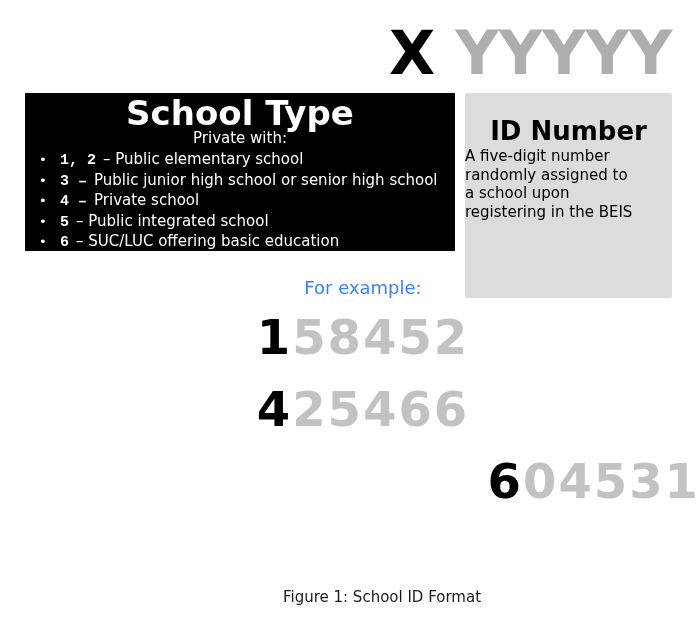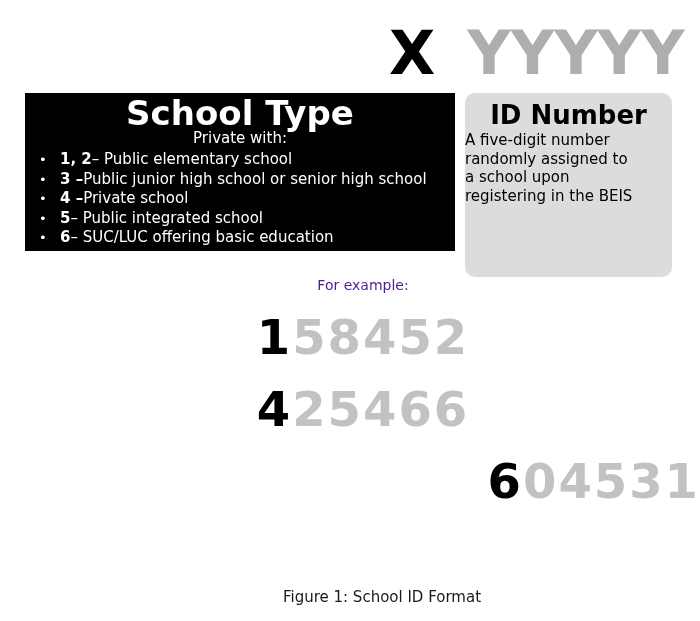--- a/index.html
+++ b/index.html
@@ -20,21 +20,21 @@
   .format-header {
     position: absolute;
     left: 389px;
     top: 22px;
     font-size: 60px;
     font-weight: bold;
     line-height: 62px;
     white-space: nowrap;
   }
   .fmt-x { color: var(--header-x, #000000); }
-  .fmt-y { color: var(--header-y, #aeaeae); margin-left: 32px; }
+  .fmt-y { color: var(--header-y, #aeaeae); margin-left: 20px; }
 
   
   .box-black {
     position: absolute;
     left: 25px;
     top: 93px;
     width: 430px;
     height: 158px;
     background: var(--box-black-bg, #000000);
     color: #ffffff;
@@ -65,34 +65,36 @@
     text-align: left;
   }
   .st-list li .bullet {
     position: absolute;
     left: 14px;
     top: 0;
     font-size: 13px;
   }
   .st-prefix {
     font-weight: bold;
+    margin-right: 7px;
+    font-family: Liberation Mono, monospace;
   }
 
   
   .box-gray {
     position: absolute;
     left: 465px;
     top: 93px;
     width: 207px;
-    height: 184px;
+    height: 205px;
     background: var(--box-gray-bg, #dcdcdc);
     color: #000000;
     box-sizing: border-box;
-    padding-top: 7px;
-    border-radius: 10px;
+    padding-top: 23px;
+    border-radius: 2px;
   }
   .box-gray .box-title {
     text-align: center;
     font-size: 26px;
     font-weight: bold;
     line-height: 31px;
   }
   .box-gray .gray-line {
     text-align: left;
     font-size: 15px;
@@ -100,22 +102,22 @@
   }
   .box-gray .gray-line:first-of-type { margin-top: 3px; }
 
   
   .for-example {
     position: absolute;
     left: 26px;
     top: 277px;
     width: 674px;
     text-align: center;
-    font-size: 14px;
-    color: #4c1d95;
+    font-size: 18px;
+    color: #3b82f6;
   }
   .num-row {
     position: absolute;
     left: 26px;
     width: 674px;
     text-align: center;
     font-size: 48px;
     font-weight: bold;
     line-height: 50px;
     letter-spacing: 2px;

